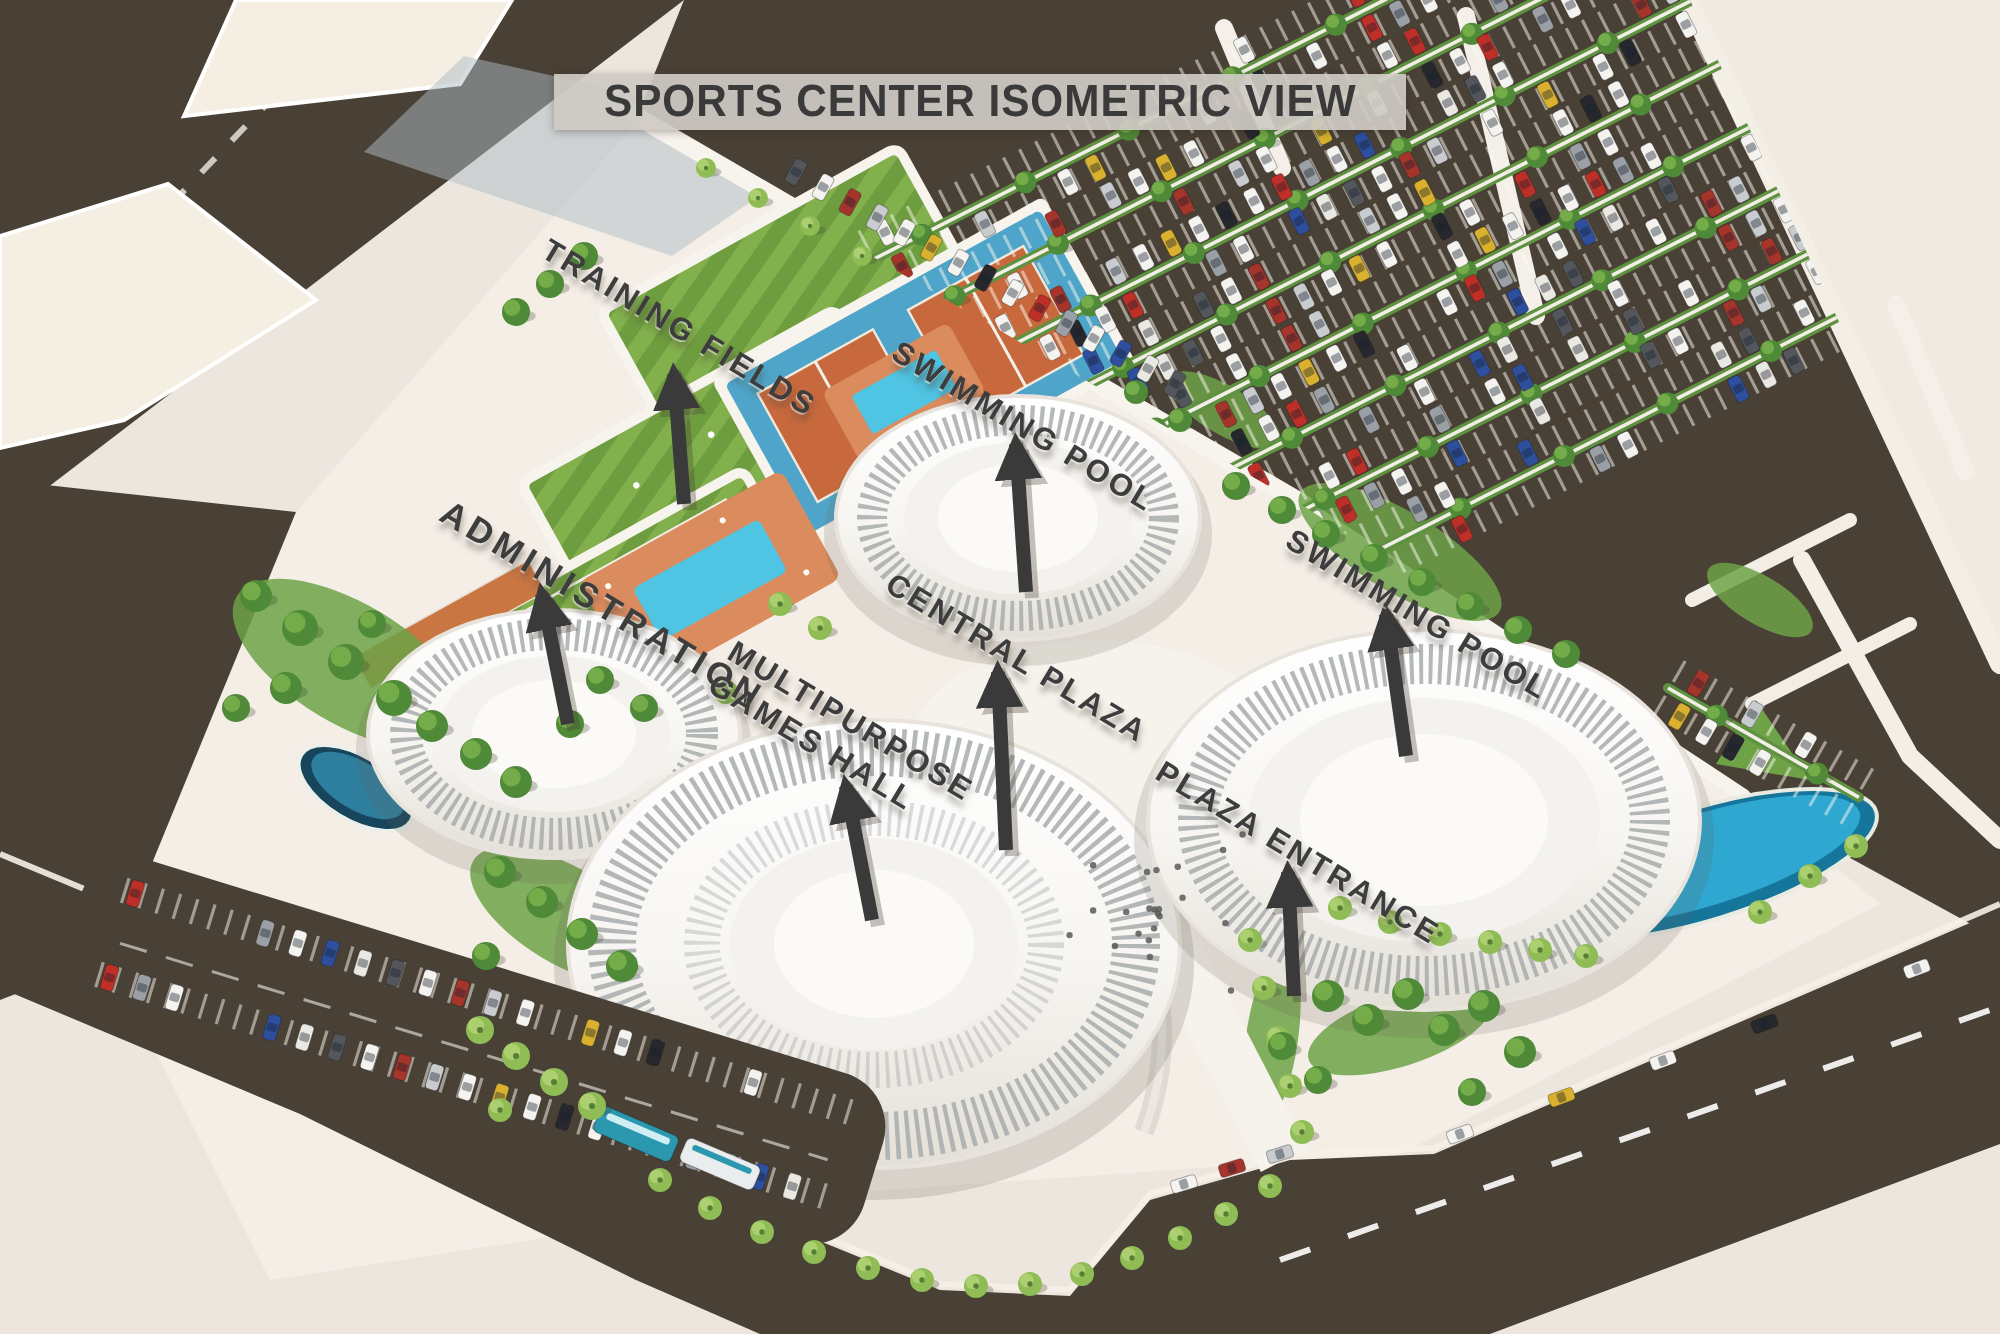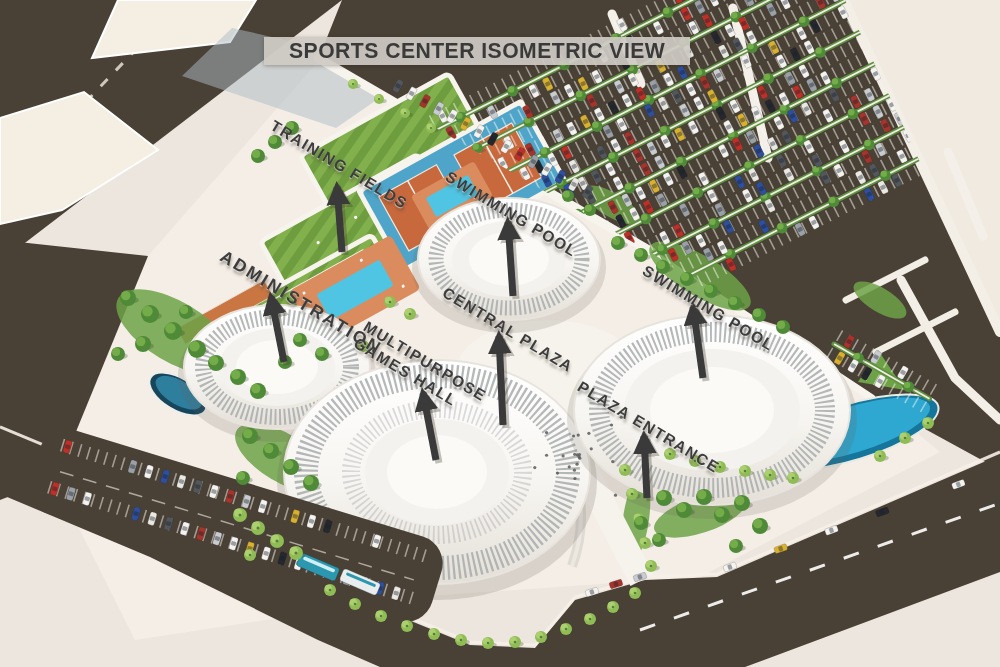--- a/index.html
+++ b/index.html
@@ -1,19 +1,19 @@
 <!DOCTYPE html>
 <html><head>
 <meta charset="utf-8">
 <style>
   html,body{margin:0;padding:0;background:#d8d2c9;}
   .stage{position:relative;width:1000px;height:667px;overflow:hidden;
          background:#EDE6DE;font-family:"Liberation Sans",sans-serif;}
   .stage svg{position:absolute;left:0;top:0;}
-  .banner{position:absolute;left:264px;top:37px;width:426px;height:28px;
+  .banner{position:absolute;left:277px;top:37px;width:426px;height:28px;
           background:rgba(206,202,195,.92);display:flex;align-items:center;justify-content:center;
           box-shadow:0 1px 4px rgba(40,35,25,.35);}
   .banner span{display:inline-block;transform:scaleX(.94);font-size:22.5px;font-weight:bold;
           letter-spacing:.5px;color:#3A3A3A;white-space:nowrap;}
   .anno{position:absolute;transform-origin:0 0;transform:rotate(31deg);
         font-weight:bold;font-size:15.5px;letter-spacing:1.5px;color:#3D3D3D;
         white-space:pre-line;line-height:1.25;
         text-shadow:0 1px 0 rgba(255,255,255,.45),2px 3px 3px rgba(80,72,60,.5);}
   .a0{left:277px;top:116px;} .a1{left:452px;top:167px;}
   .a2{left:227px;top:246px;font-size:17.5px;letter-spacing:2.5px;}

